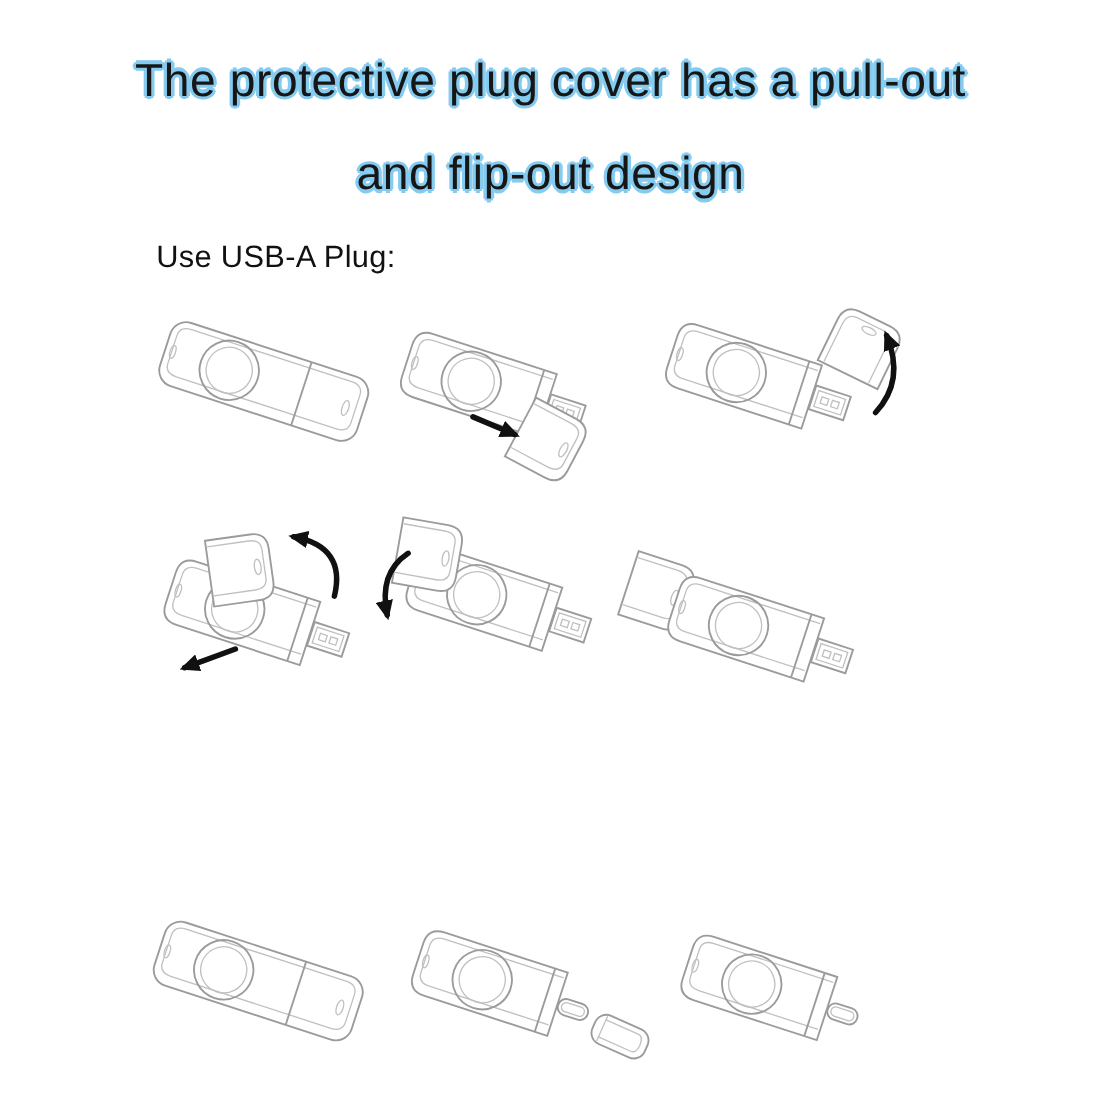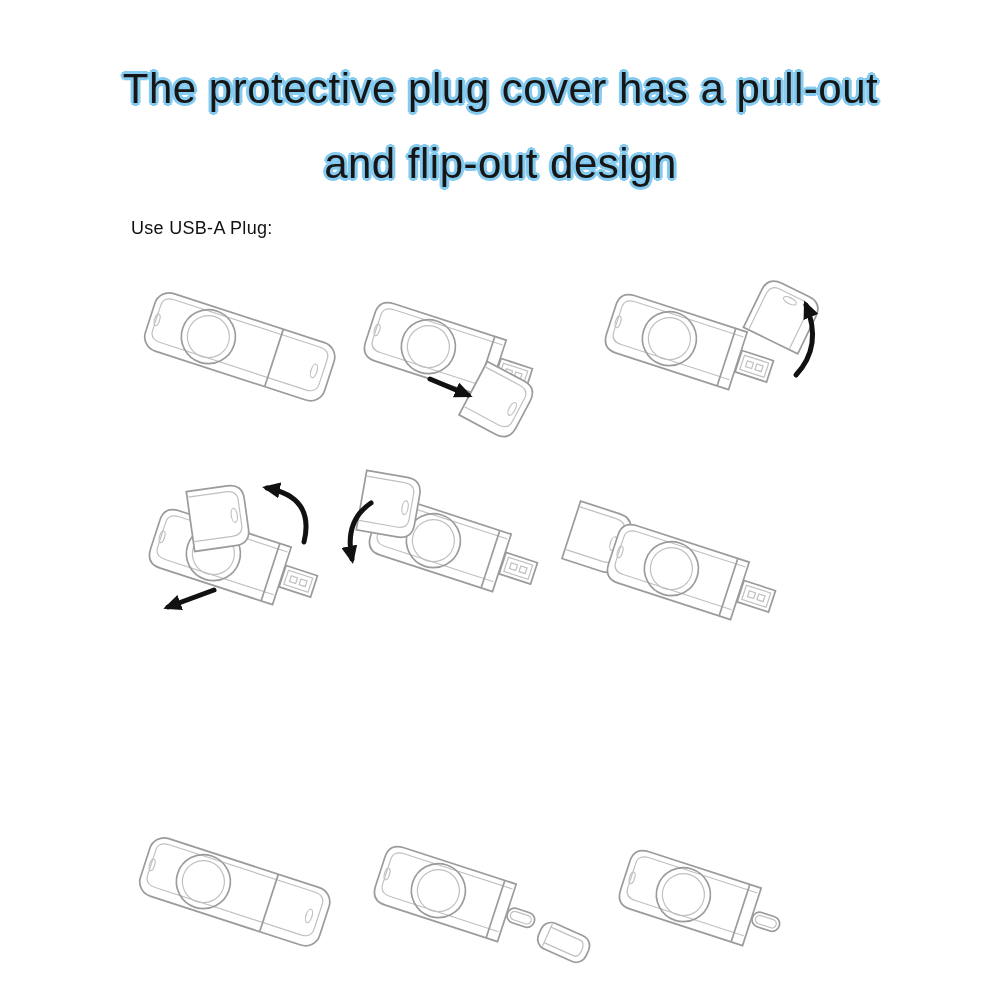--- a/index.html
+++ b/index.html
@@ -20,24 +20,23 @@
     overflow:hidden;
   }
   .title{position:absolute;top:52px;left:0;width:100%;text-align:center}
   .title-line{
     font-size:42px;line-height:1;color:var(--title-text);letter-spacing:0.5px;
     text-shadow:
       -3px 0 0 var(--title-halo), 3px 0 0 var(--title-halo),
       0 -3px 0 var(--title-halo), 0 3px 0 var(--title-halo),
       -2px -2px 0 var(--title-halo), 2px -2px 0 var(--title-halo),
       -2px 2px 0 var(--title-halo), 2px 2px 0 var(--title-halo);
-    margin-top: 16px;
   }
-  .title-line + .title-line{margin-top:33px}
-  .label{position:absolute;left:131px;font-size:18px;color:var(--label-text);letter-spacing:0.3px}
+  .title-line + .title-line{margin-top:43px}
+  .label{position:absolute;left:142px;font-size:28px;color:var(--label-text);letter-spacing:0.3px}
   .label-a{top:218px}
   .label-c{top:756px}
   .art{position:absolute;top:0;left:0}
   .s{stroke:var(--line-art);stroke-width:1.7;fill:none}
   .sf{stroke:var(--line-art);stroke-width:1.7;fill:#ffffff}
   .t{stroke:var(--line-art-light);stroke-width:1.2;fill:none}
   .arrow{stroke:var(--arrow);stroke-width:5;fill:none;stroke-linecap:round}
 </style>
 </head>
 <body>

